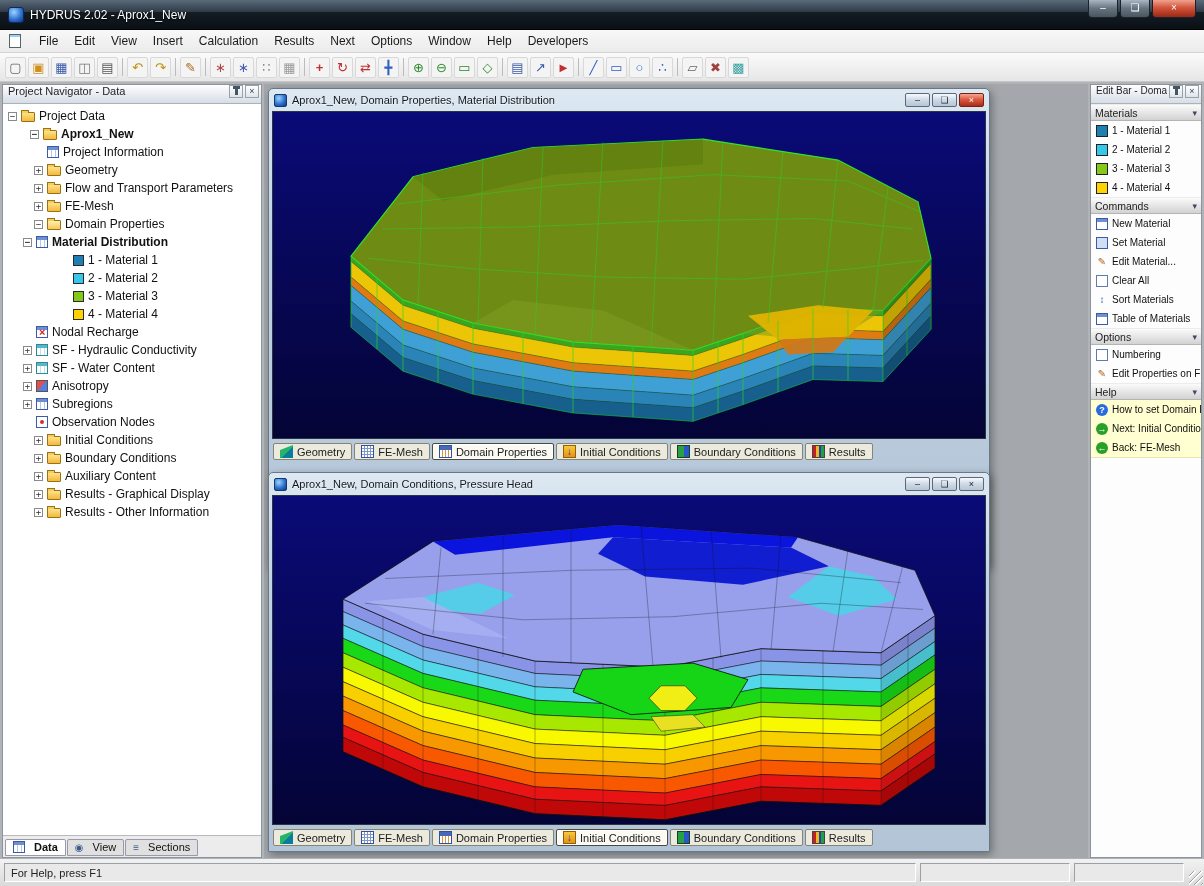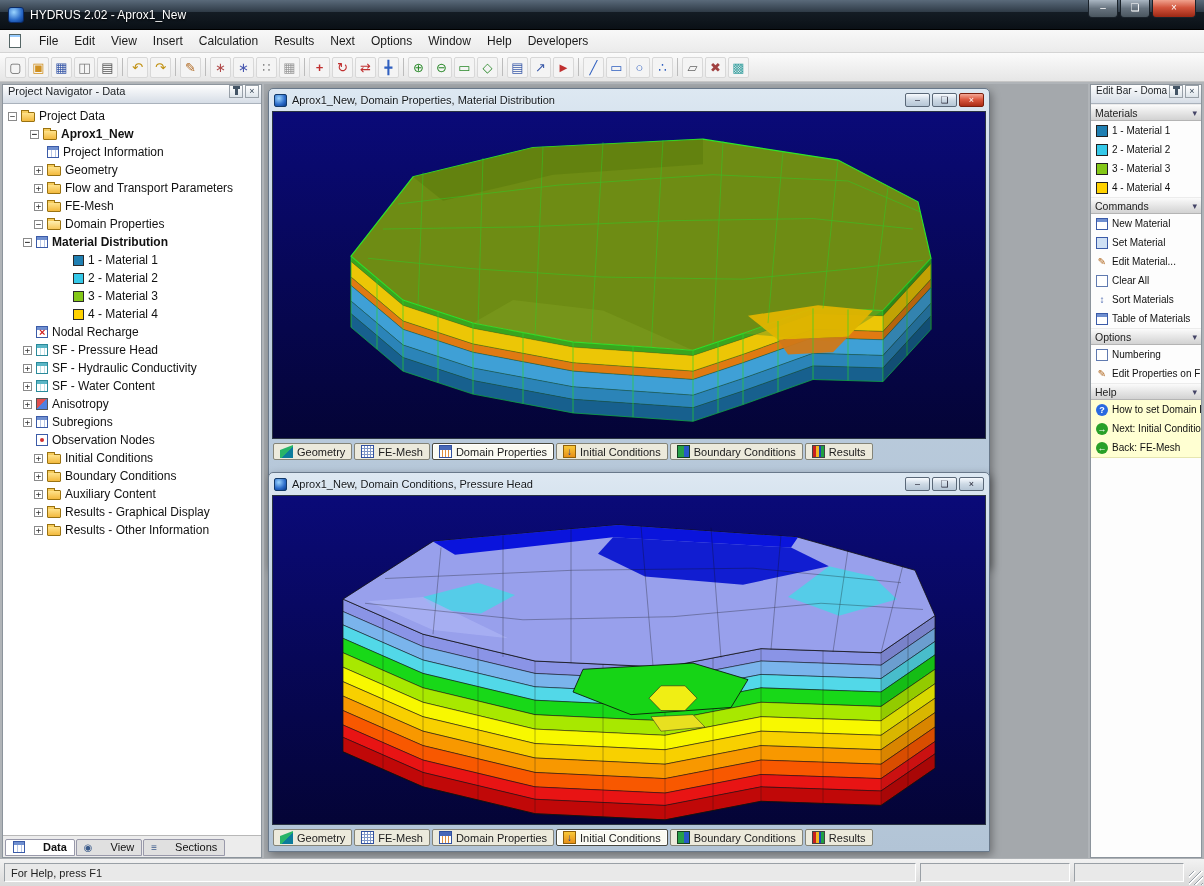--- a/index.html
+++ b/index.html
@@ -70,21 +70,21 @@
   .ic-tablex{width:12px;height:12px;background:#fff;border:1px solid #3b5ba8;box-shadow:inset 0 3px 0 #6f8fd0}
   .ic-tablex::after{content:"×";position:absolute;left:2px;top:-1px;color:#d02020;font-size:11px;font-weight:bold}
   .ic-aniso{width:12px;height:12px;border:1px solid #555;background:linear-gradient(135deg,#e05050 0 50%,#5080e0 50% 100%)}
   .ic-obs{width:12px;height:12px;border:1px solid #3b5ba8;background:#fff}
   .ic-obs::after{content:"";position:absolute;left:3px;top:3px;width:4px;height:4px;border-radius:50%;background:#d03030}
   .ic-swatch{width:11px;height:11px;border:1px solid #2a2a2a}
 
   
   .ptabs{position:absolute;left:0;bottom:0;right:0;height:22px;background:#ececec;border-top:1px solid #b8b8b8;
     display:flex;align-items:flex-end;padding:2px 2px 1px 2px;font-size:11px}
-  .ptab{display:flex;align-items:center;gap:18px;padding:1px 7px 2px;border:1px solid #99a;
+  .ptab{display:flex;align-items:center;gap:9px;padding:1px 7px 2px;border:1px solid #99a;
     background:#e0e0e0;margin-right:1px;height:17px;border-radius:2px 2px 0 0}
   .ptab.active{background:#fff;font-weight:bold}
   .vicon{font-size:10px;color:#3a5a8a}
 
   
   .mdi{position:absolute;left:264px;top:84px;width:824px;height:774px;background:#a4a8ac;overflow:hidden}
   .child{position:absolute;border:1px solid #68788a;border-radius:5px 5px 0 0;
     background:linear-gradient(#dde8f2,#c2d2e2 30%,#b2c4d6);
     box-shadow:2px 3px 8px rgba(0,0,0,.35);padding:0 3px}
   .ctitle{height:22px;display:flex;align-items:center;font-size:11px;color:#14181c;padding:0 2px}
@@ -289,25 +289,20 @@
         <span>4 - Material 4</span>
       </div>
     <div class="trow lvl3">
         <span class="exp h"></span>
         <span class="ic ic-tablex"></span>
         <span>Nodal Recharge</span>
       </div>
     <div class="trow lvl3">
         <span class="exp p"></span>
         <span class="ic ic-grid2"></span>
-        <span>SF - Pressure Head</span>
-      </div>
-    <div class="trow lvl3">
-        <span class="exp p"></span>
-        <span class="ic ic-grid2"></span>
         <span>SF - Hydraulic Conductivity</span>
       </div>
     <div class="trow lvl3">
         <span class="exp p"></span>
         <span class="ic ic-grid2"></span>
         <span>SF - Water Content</span>
       </div>
     <div class="trow lvl3">
         <span class="exp p"></span>
         <span class="ic ic-aniso"></span>

